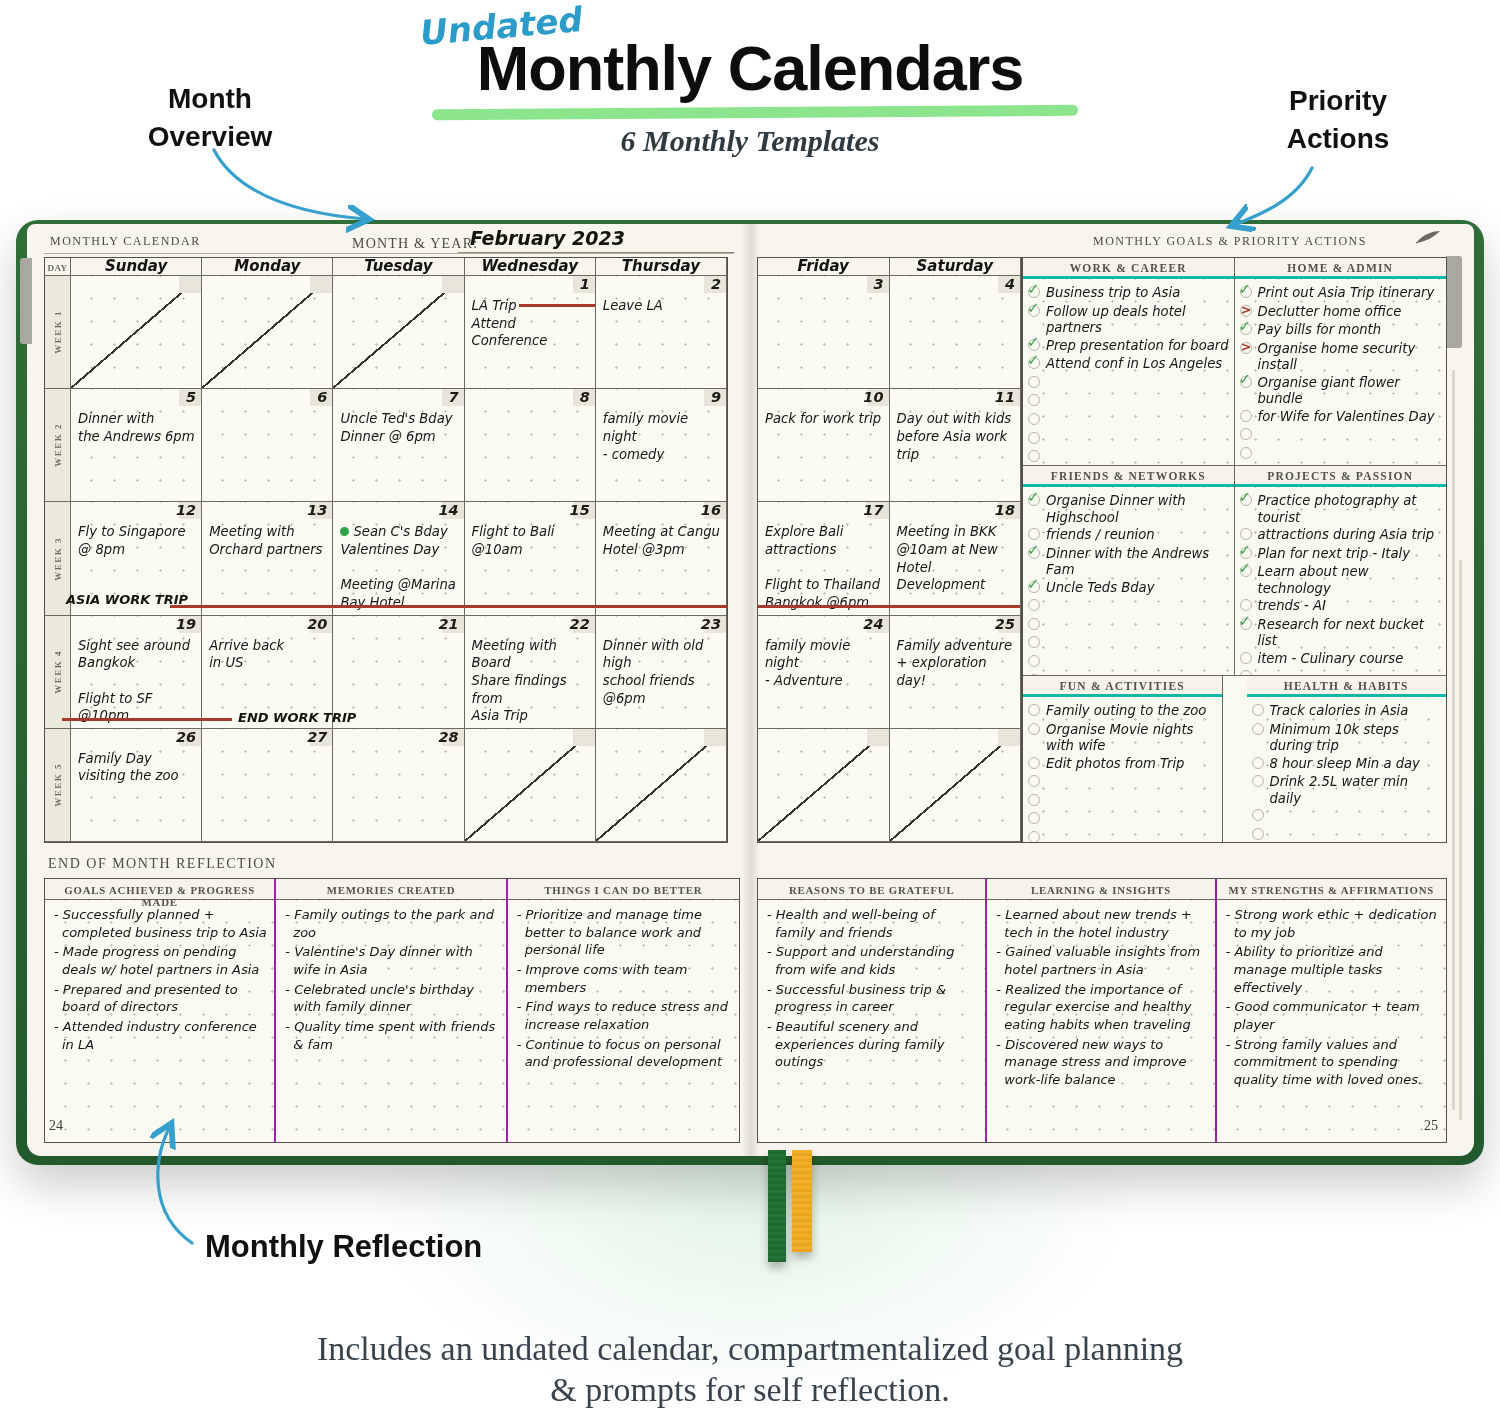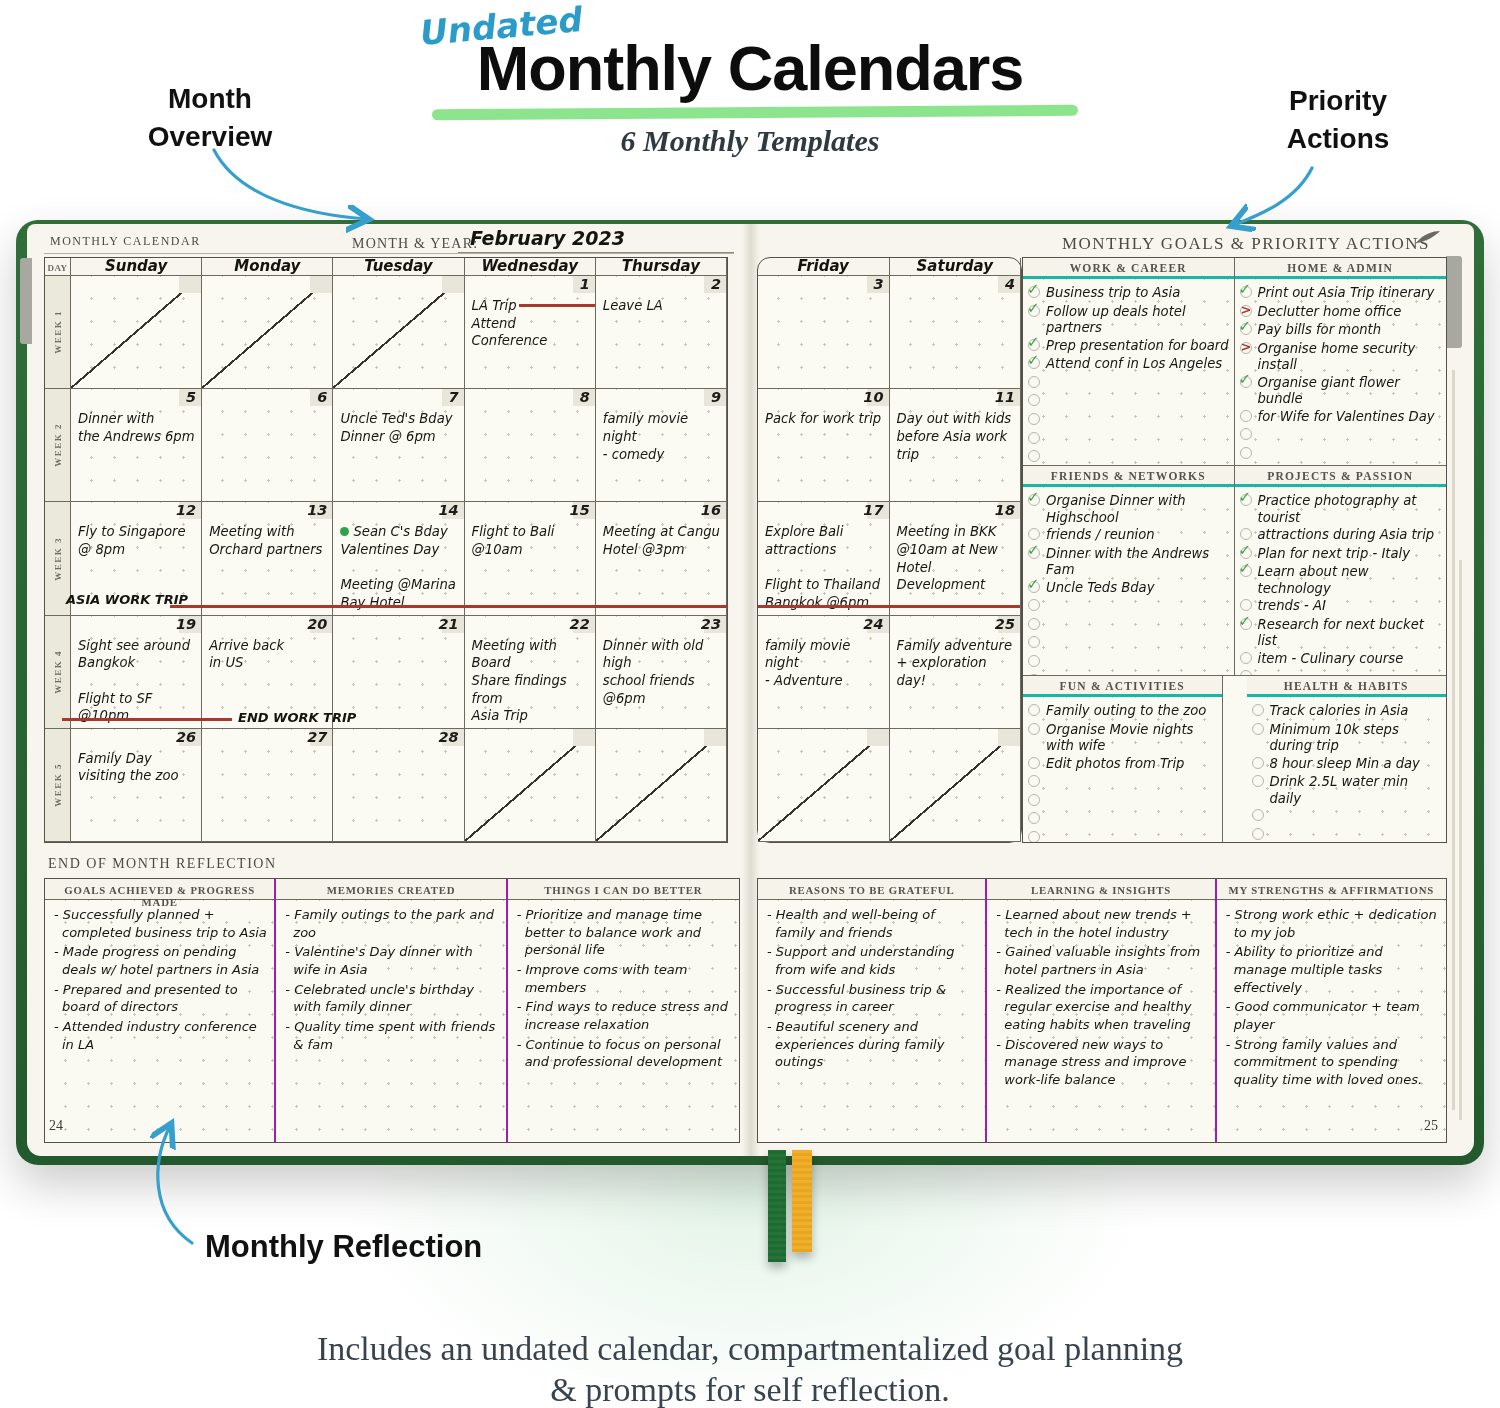--- a/index.html
+++ b/index.html
@@ -41,28 +41,28 @@
   .ribbon-green { left:768px; top:1150px; width:18px; height:112px; background:repeating-linear-gradient(0deg,#1f6a33 0 3px,#24743a 3px 6px); }
   .ribbon-yellow { left:792px; top:1150px; width:20px; height:102px; background:repeating-linear-gradient(0deg,#e9a51f 0 3px,#f0b02c 3px 6px); }
 
   
   .serif-label { font-family:"Liberation Serif", serif; color:#4c4b43; }
   .lp-title { position:absolute; left:50px; top:234px; font-size:12px; letter-spacing:1.5px; z-index:4; }
   .my-label { position:absolute; left:352px; top:236px; font-size:14px; letter-spacing:1.2px; z-index:4; }
   .my-value { position:absolute; left:470px; top:227px; font:italic 600 19px "DejaVu Sans", sans-serif; color:#15150f; z-index:4; }
   .my-rule { position:absolute; left:458px; top:252px; width:276px; height:1px; background:#8e8b7d; z-index:4; }
   .lp-rule { position:absolute; left:44px; top:253px; width:690px; height:1px; background:#b2afa0; z-index:4; }
-  .rp-title { position:absolute; left:1030px; top:234px; width:400px; text-align:right; font-size:17px; letter-spacing:1.5px; z-index:4; }
+  .rp-title { position:absolute; left:1030px; top:234px; width:400px; text-align:center; font-size:12px; letter-spacing:1.5px; z-index:4; }
   .quill { position:absolute; left:1414px; top:230px; z-index:4; }
 
   
   .dots { background-image:radial-gradient(circle, #c8c6b6 1px, transparent 1.4px); background-size:23px 23px; background-position:9px 11px; }
   .cal { position:absolute; top:257px; display:grid; grid-template-rows:18px repeat(5,1fr); border:1.5px solid #52514a; z-index:4; background:#f7f5ed; }
   #cal-left { left:44px; width:684px; height:586px; grid-template-columns:26px repeat(5,1fr); }
-  #cal-right { left:757px; width:265px; height:586px; grid-template-columns:repeat(2,1fr);border-radius:13px; }
+  #cal-right { left:757px; width:265px; height:586px; grid-template-columns:repeat(2,1fr); }
   .whead, .dhead, .wlabel, .cell { border-right:1px solid #6b6a5e; border-bottom:1px solid #6b6a5e; position:relative; }
   .whead { font:600 9px "Liberation Serif", serif; color:#6d6c62; text-align:center; padding-top:5px; letter-spacing:.5px; }
   .dhead { text-align:center; font:italic 600 15px "DejaVu Sans", sans-serif; color:#13130f; line-height:17px; }
   .wlabel { background:#ebe9dc; display:flex; align-items:center; justify-content:center; }
   .wlabel span { writing-mode:vertical-rl; transform:rotate(180deg); font:600 9px "Liberation Serif", serif; letter-spacing:1.5px; color:#6d6c62; }
   .cell { background-color:#fbfaf3; }
   .corner { position:absolute; top:0; right:0; width:22px; height:17px; background:#e8e6da; }
   .num { position:absolute; top:0; right:5px; font:italic 600 14.5px "DejaVu Sans", sans-serif; color:#1a1a16; }
   .ctext { position:absolute; left:7px; top:21px; right:3px; font:italic 13.2px "DejaVu Sans", sans-serif; line-height:1.34; color:#161613; white-space:pre-line; }
   .crossed::before { content:""; position:absolute; inset:0;

